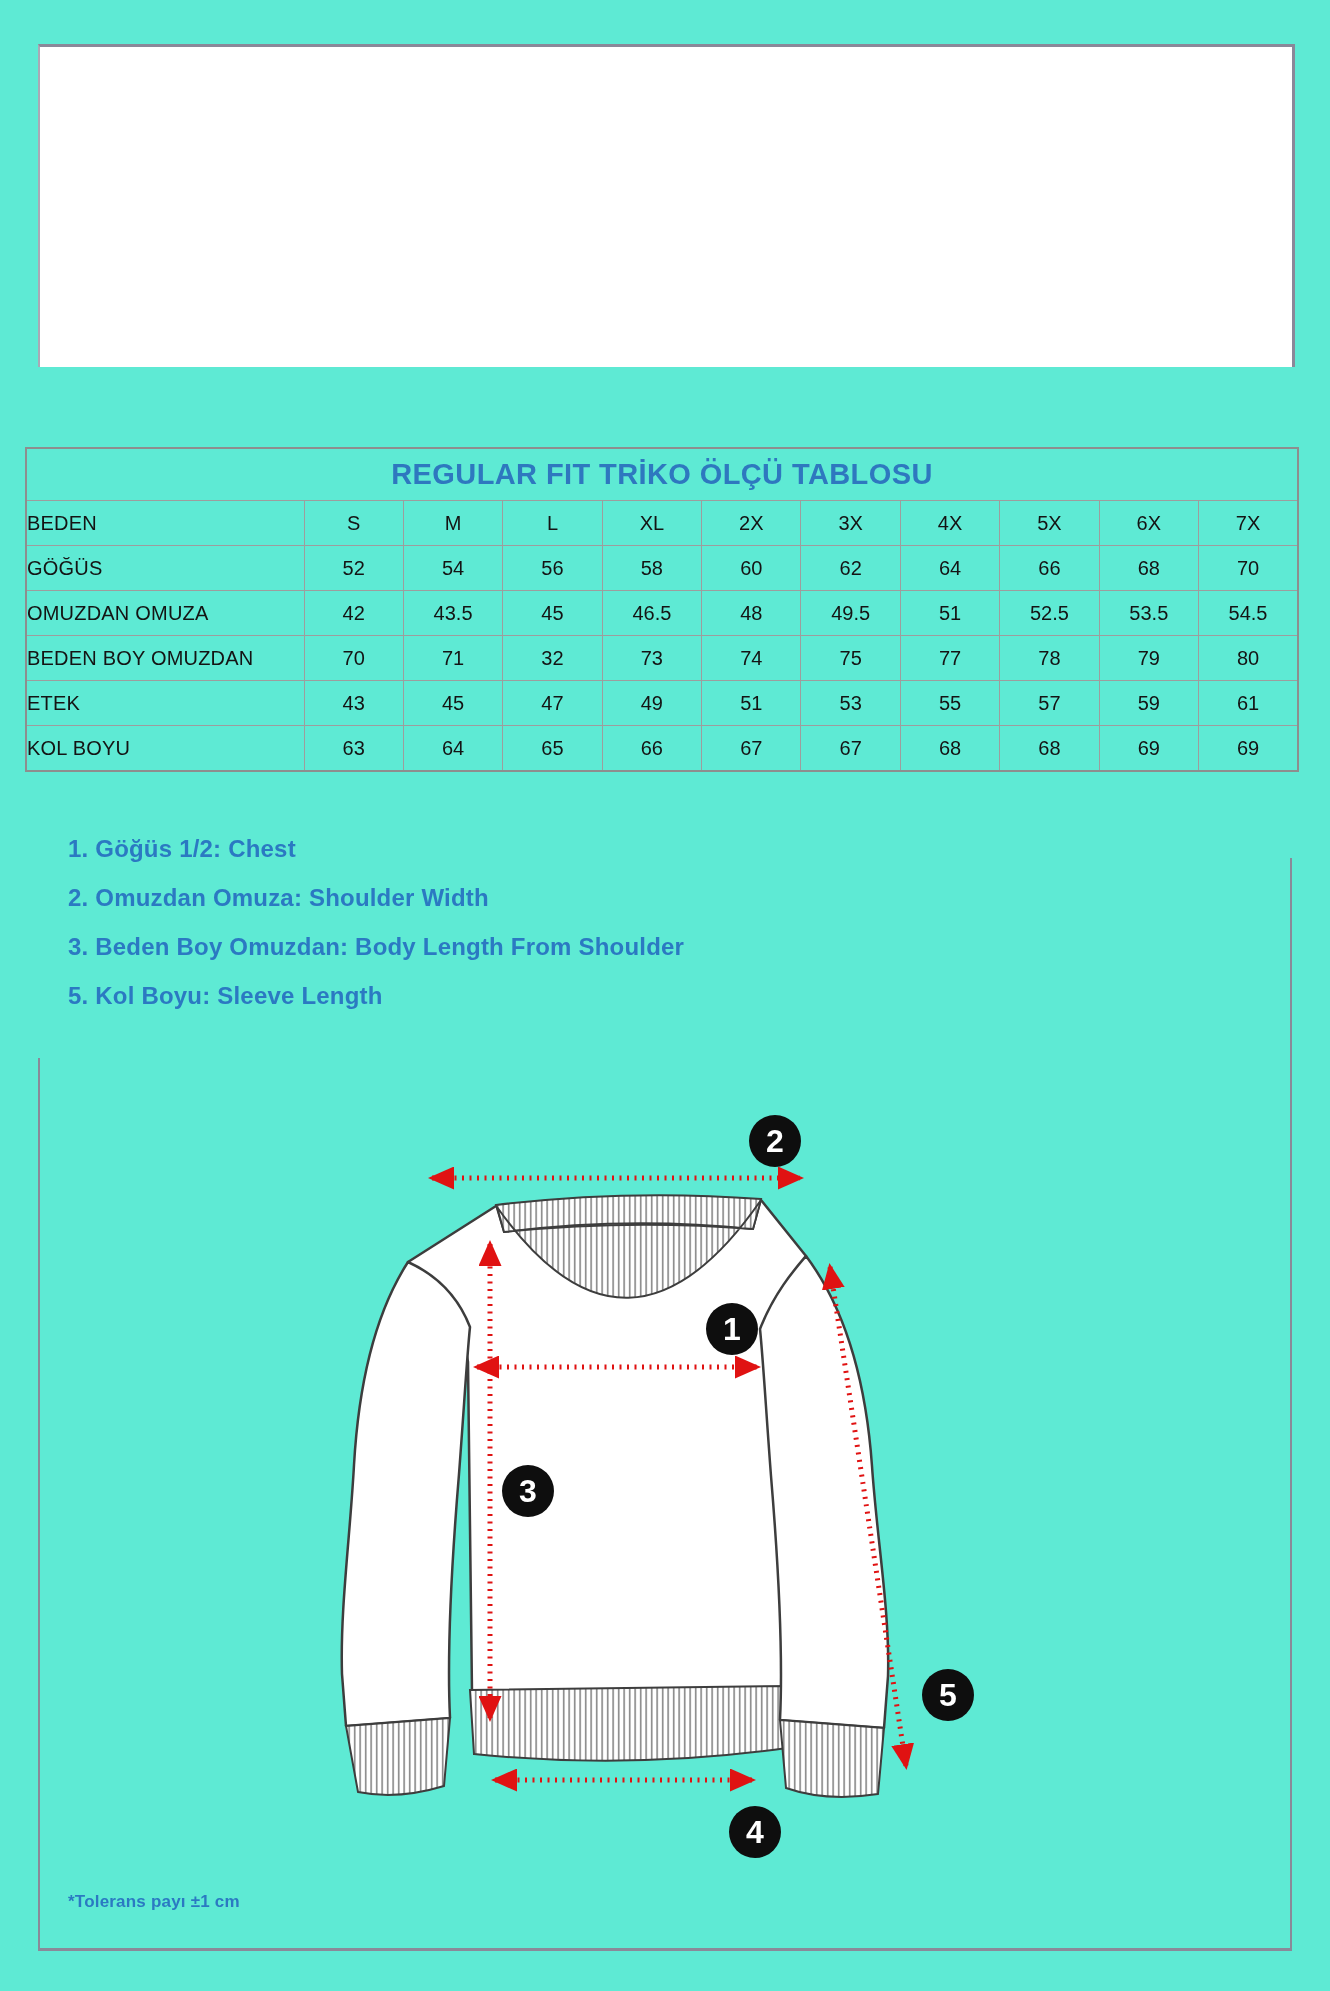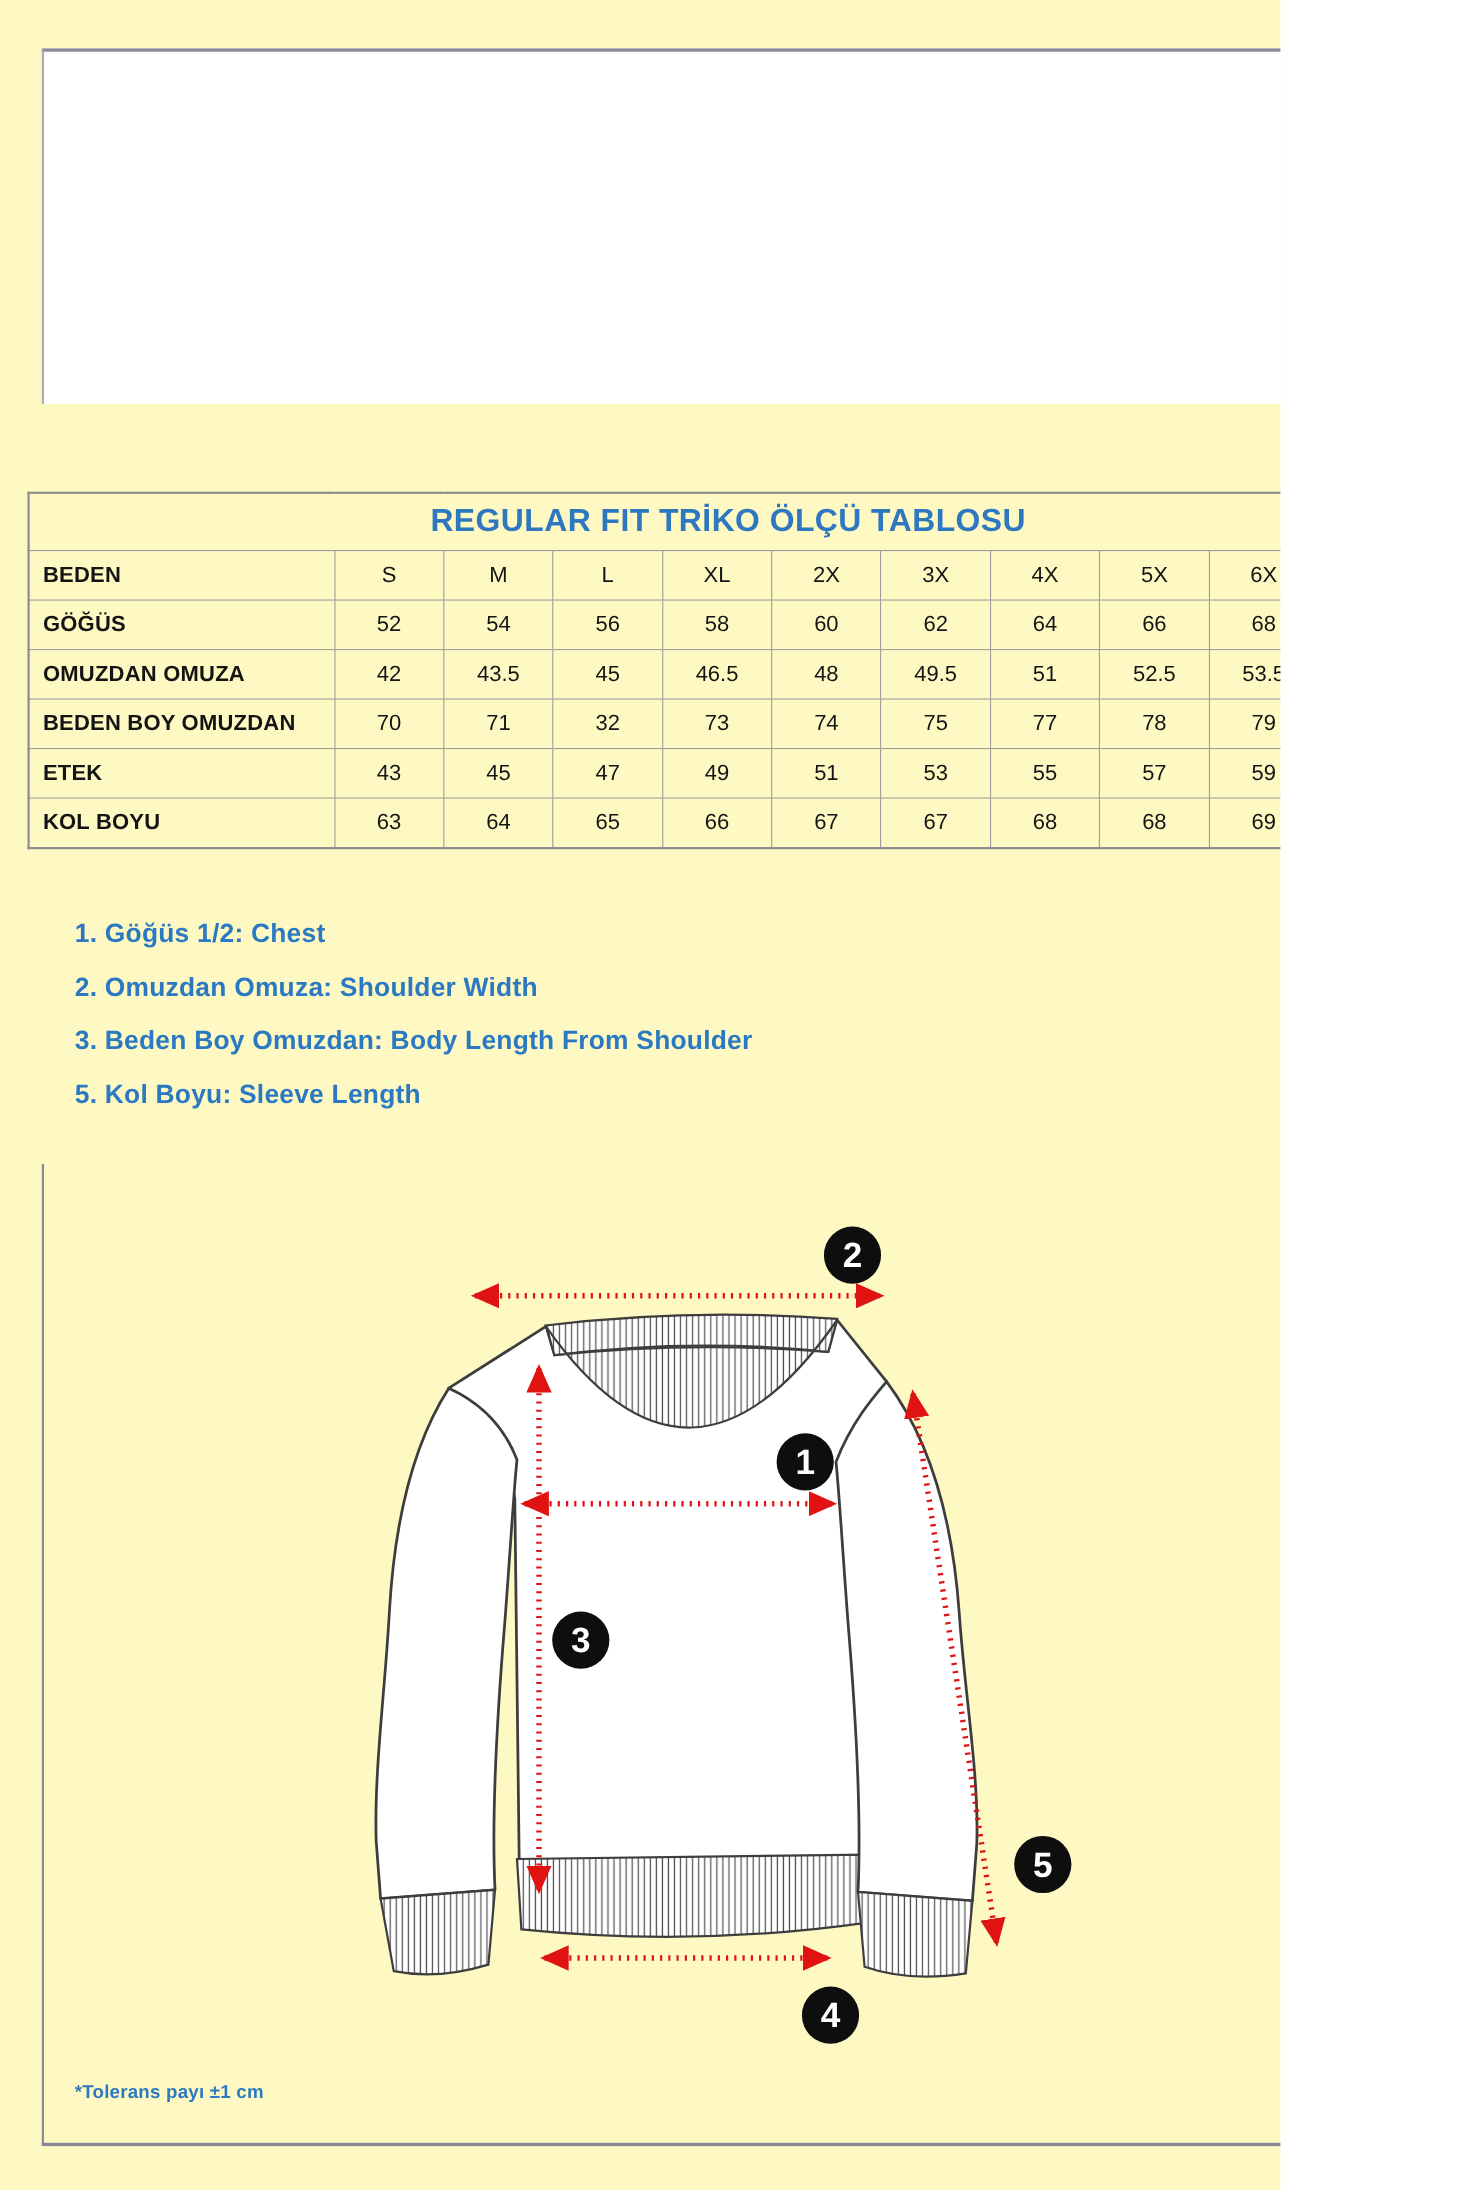--- a/index.html
+++ b/index.html
@@ -1,32 +1,32 @@
 <!DOCTYPE html>
 <html><head>
 <meta charset="utf-8">
 <style>
   html,body{margin:0;padding:0;background:#ffffff;}
-  .page{position:relative;width:1164px;height:1991px;background:#fef9c3;overflow:hidden;
+  .page{position:relative;width:1330px;height:1991px;background:#5eead4;overflow:hidden;
         font-family:"Liberation Sans",sans-serif;}
 
   
   .top-box{position:absolute;left:38px;top:44px;width:1252px;height:320px;
            border-top:3px solid #8a8899;border-left:2px solid #aaa9b6;border-right:3px solid #8a8899;
            background:#fff;}
 
   
   table.size-table{position:absolute;left:25px;top:447px;width:1274px;
                    border-collapse:collapse;table-layout:fixed;color:#141414;
                    border:2px solid #8e8e8e;}
   table.size-table td{border:1px solid #9d9d9d;text-align:center;vertical-align:middle;
                       font-size:20px;height:44px;padding:0;white-space:nowrap;}
   table.size-table tr.title-row td{height:51px;color:#2e78bf;font-size:29px;font-weight:bold;
                                    letter-spacing:.4px;}
-  table.size-table td.lbl{text-align:left;padding-left:12px;font-weight:bold;letter-spacing:.2px;}
+  table.size-table td.lbl{text-align:left;font-weight:normal;letter-spacing:.2px;}
 
   
   .legend{position:absolute;left:68px;top:824px;color:#2b79c2;font-size:24px;font-weight:bold;}
   .legend .legend-item{height:49px;display:flex;align-items:center;letter-spacing:.2px;}
 
   
   .diag-border{position:absolute;background:#8a8999;}
   .diag-left{left:38px;top:1058px;width:2px;height:892px;}
   .diag-right{left:1290px;top:858px;width:2px;height:1092px;}
   .diag-bottom{left:38px;top:1948px;width:1254px;height:3px;}

